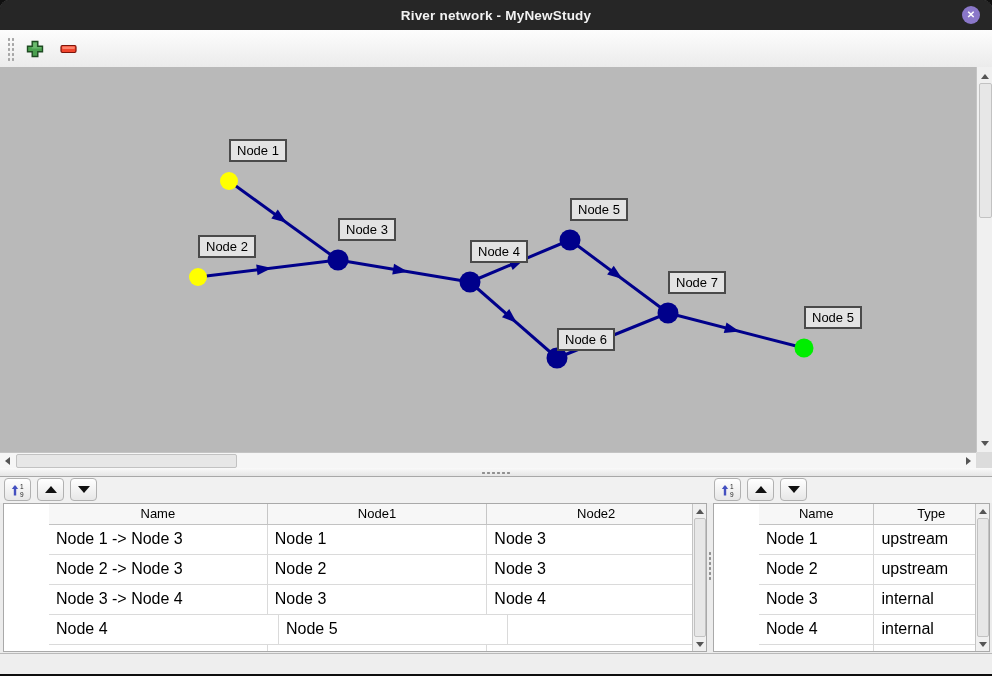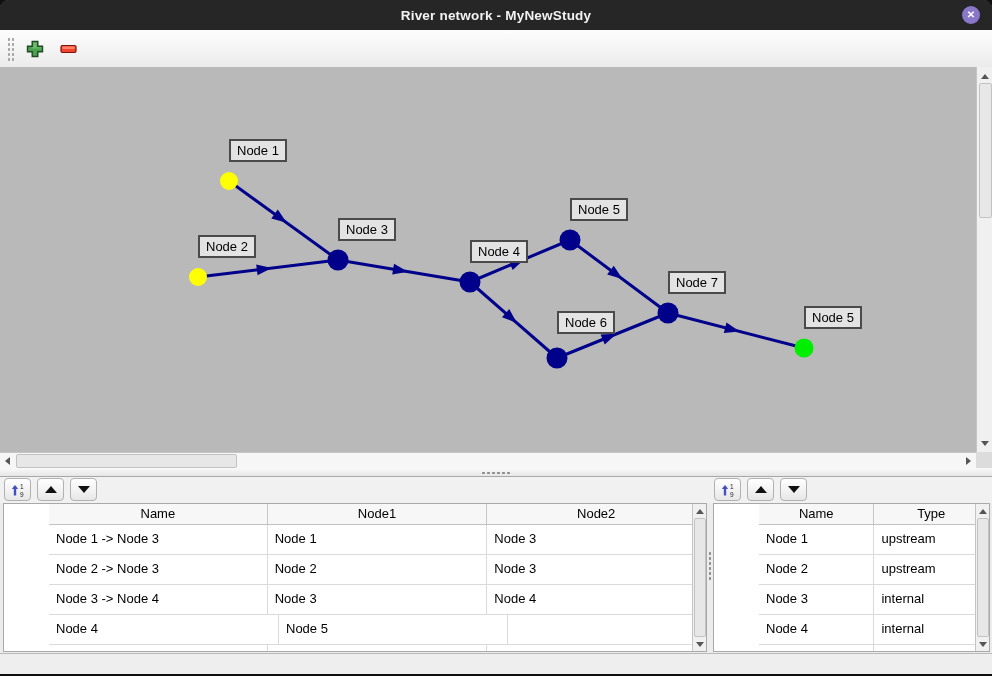--- a/index.html
+++ b/index.html
@@ -59,21 +59,21 @@
   .tri-down-lg{width:0;height:0;border-left:6px solid transparent;border-right:6px solid transparent;border-top:7px solid #111;}
   
   .tables-row{position:absolute;left:0;top:503px;width:992px;height:150px;background:#ececec;}
   .tbl{position:absolute;top:0;height:149px;background:#fff;border:1px solid #a9a9a9;box-sizing:border-box;overflow:hidden;padding-left:45px;}
   .tbl-left{left:3px;width:704px;}
   .tbl-right{left:713px;width:277px;}
   .thead{display:flex;height:21px;background:#f7f7f7;border-bottom:1px solid #c2c2c2;box-sizing:border-box;}
   .hc{font-size:13px;line-height:20px;text-align:center;border-right:1px solid #c6c6c6;box-sizing:border-box;
       overflow:hidden;white-space:nowrap;}
   .tr{display:flex;height:30px;border-bottom:1px solid #dadada;box-sizing:border-box;background:#fff;}
-  .td{font-size:13px;line-height:28px;padding-left:7px;border-right:1px solid #dadada;box-sizing:border-box;
+  .td{font-size:16px;line-height:28px;padding-left:7px;border-right:1px solid #dadada;box-sizing:border-box;
       overflow:hidden;white-space:nowrap;}
   .tbl-sb{position:absolute;right:0;top:0;bottom:0;width:14px;background:#f0f0f0;border-left:1px solid #c4c4c4;box-sizing:border-box;}
   .tbl-sb .up{position:absolute;top:1px;left:0;width:13px;height:12px;display:flex;align-items:center;justify-content:center;}
   .tbl-sb .down{position:absolute;bottom:1px;left:0;width:13px;height:12px;display:flex;align-items:center;justify-content:center;}
   .tbl-sb .thumb{position:absolute;left:1px;top:14px;bottom:14px;width:10px;background:#e7e7e7;border:1px solid #c2c2c2;border-radius:2px;}
   .splitter-v{position:absolute;left:707px;top:0;width:6px;height:149px;}
   .splitter-v .dots{position:absolute;left:1px;top:48px;width:4px;height:30px;
       background-image:radial-gradient(circle,#8f8f8f 1.1px,transparent 1.3px);background-size:4px 5px;}
   
   .statusbar{position:absolute;left:0;top:653px;width:992px;height:21px;background:#eeeeee;border-top:1px solid #b9b9b9;box-sizing:border-box;}
@@ -130,21 +130,21 @@
           <circle cx="570" cy="173" r="10.5" fill="#00008b"></circle>
           <circle cx="557" cy="291" r="10.5" fill="#00008b"></circle>
           <circle cx="668" cy="246" r="10.5" fill="#00008b"></circle>
           <circle cx="804" cy="281" r="9.5" fill="#00ee00"></circle>
         </svg>
     <div class="node-label" style="left: 229px; top: 95px;">Node 1</div>
         <div class="node-label" style="left: 198px; top: 191px;">Node 2</div>
         <div class="node-label" style="left: 338px; top: 174px;">Node 3</div>
         <div class="node-label" style="left: 470px; top: 196px;">Node 4</div>
         <div class="node-label" style="left: 570px; top: 154px;">Node 5</div>
-        <div class="node-label" style="left: 557px; top: 267px;">Node 6</div>
+        <div class="node-label" style="left: 557px; top: 284px;">Node 6</div>
         <div class="node-label" style="left: 668px; top: 227px;">Node 7</div>
         <div class="node-label" style="left: 804px; top: 262px;">Node 5</div>
       </div>
 
     <div class="vscroll">
       <div class="sb-btn v-up">
           <div class="tri-up"></div>
         </div>
       <div class="v-thumb"></div>
       <div class="sb-btn v-down">

